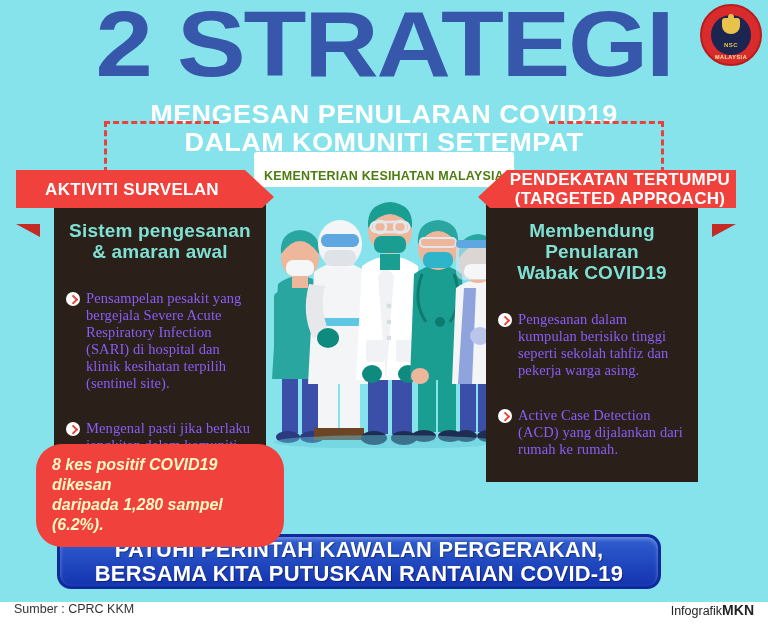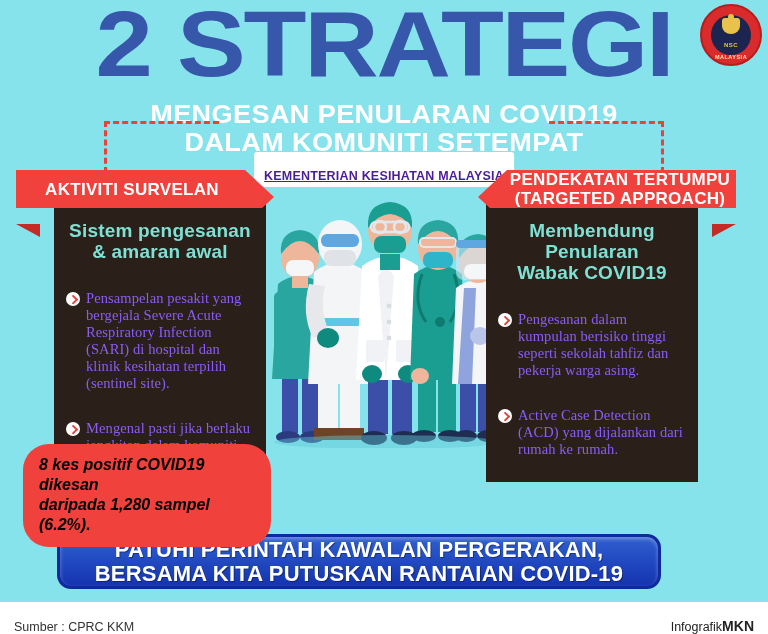--- a/index.html
+++ b/index.html
@@ -51,30 +51,29 @@
     letter-spacing:0.4px;
     transform:scaleX(1.04);
     white-space:nowrap;
   }
 
   #ministry-badge {
     position:absolute;
     left:50%; top:152px;
     transform:translateX(-50%);
     background:#ffffff;
-    color:#4c1d95;
+    color:#4d7c0f;
     font-family:"Liberation Sans Narrow","Liberation Sans",sans-serif;
     font-weight:bold;
     font-size:12.5px;
     line-height:13px;
     padding:18px 10px 4px 10px;
     border-radius:3px;
     white-space:nowrap;
     letter-spacing:0.2px;
-    text-decoration:underline;
   }
 
   
   #mkn-seal {
     position:absolute;
     right:6px; top:4px;
     width:62px; height:62px;
     border-radius:50%;
     background:#d92b2b;
     border:2px solid #b71d1d;
@@ -203,26 +202,26 @@
     left:4px; top:3.5px;
     width:4.5px; height:4.5px;
     border-top:2.2px solid #e8423c;
     border-right:2.2px solid #e8423c;
     transform:rotate(45deg);
   }
 
   
   #stat-pill {
     position:absolute;
-    left:7px; top:274px;
+    left:20px; top:274px;
     width:248px;
     background:#f0413c;
     border-radius:26px;
     padding:11px 16px 12px 16px;
-    color:#000000;
+    color:#fef9c3;
     font-style:italic;
     font-weight:bold;
     font-family:"Liberation Sans Narrow","Liberation Sans",sans-serif;
     font-size:16px;
     line-height:20px;
     z-index:6;
   }
 
   
   #illustration {
@@ -255,21 +254,21 @@
     white-space:nowrap;
     text-shadow:1px 1px 0 rgba(0,0,0,.35);
   }
 
   
   #footer {
     position:absolute;
     left:0; bottom:0;
     width:768px; height:32px;
     background:#ffffff;
-    display:flex; align-items:flex-end;
+    display:flex; align-items:flex-start;
     justify-content:space-between;
     padding:0 14px;
   }
   #footer .src {
     color:#333333;
     font-size:12.5px;
     font-family:"Liberation Sans",sans-serif;
   }
   #footer .brand {
     color:#222222;

